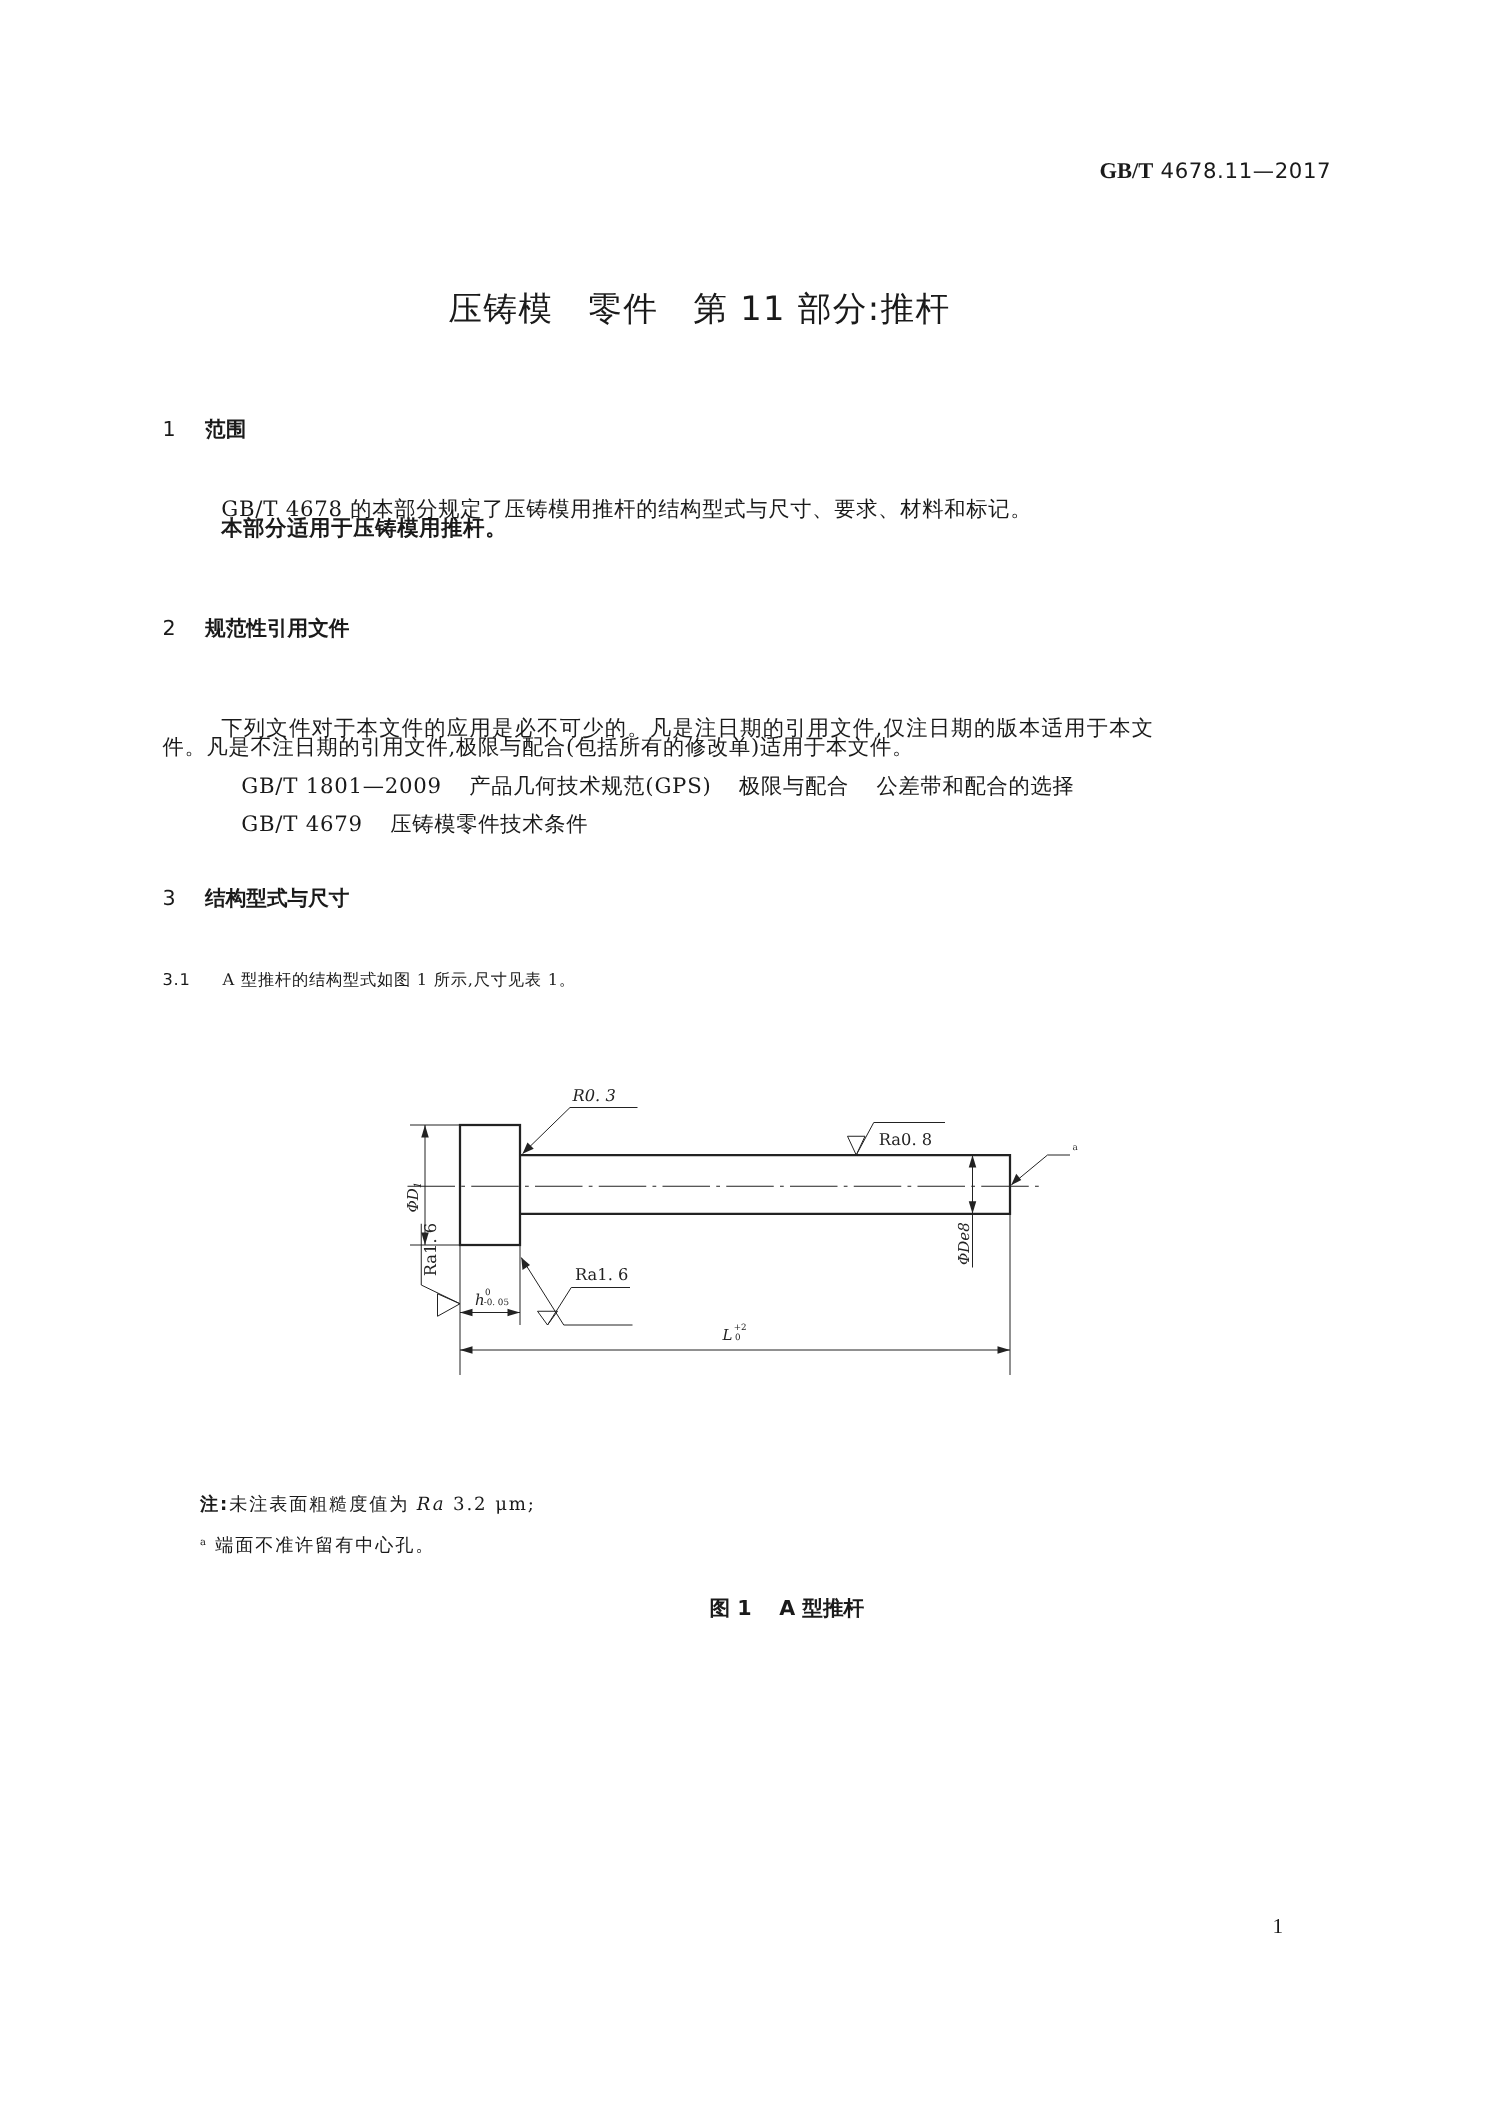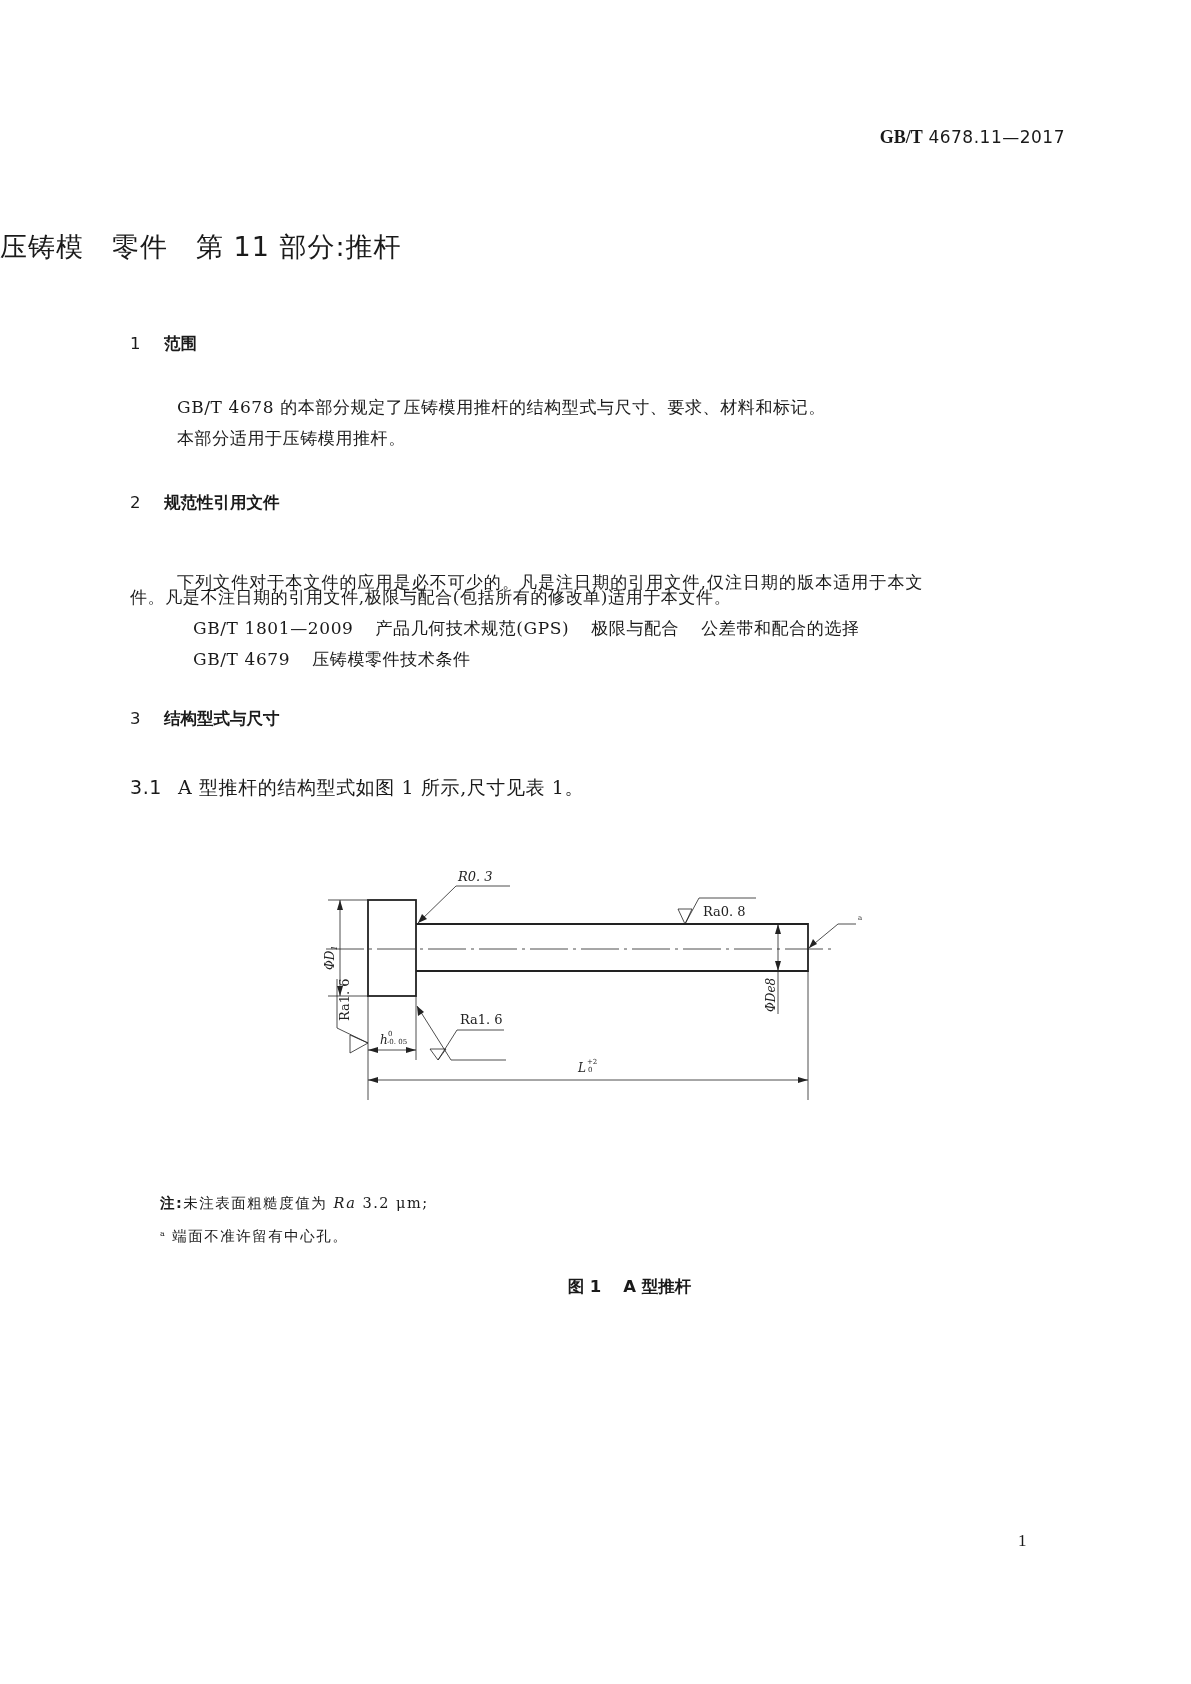--- a/index.html
+++ b/index.html
@@ -2,29 +2,29 @@
 <html><head>
 <meta charset="utf-8">
 <style>
   html, body { margin: 0; padding: 0; background: #ffffff; }
   body { width: 1191px; height: 1684px; position: relative; overflow: hidden;
          font-family: "DejaVu Serif", "Liberation Serif", serif; color: #1a1a1a; }
   .abs { position: absolute; white-space: nowrap; }
   .std-code { right: 126px; top: 126px; font-size: 18px; }
   .std-code .gb { font-family: "Liberation Serif", serif; font-weight: bold; margin-top: 37px; }
   .std-code .num { font-family: "DejaVu Sans", sans-serif; font-size: 17px; letter-spacing: 0.5px; }
-  .doc-title { left: 0; width: 1119px; text-align: left; top: 229px; font-size: 27px;
+  .doc-title { left: 0; width: 1119px; text-align: center; top: 229px; font-size: 27px;
                font-family: "DejaVu Sans", sans-serif; letter-spacing: 1px; }
   .doc-title .gap { display: inline-block; width: 28px; }
   .section-heading { left: 130px; font-family: "DejaVu Sans", sans-serif; font-size: 16.5px; font-weight: bold; }
   .section-heading .no { display: inline-block; width: 34px; font-weight: normal; }
   .para { font-size: 17px; font-family: "DejaVu Serif", serif; letter-spacing: 0.6px; }
   .ref .code { display: inline-block; margin-left: 16px; }
   .ref .sp { display: inline-block; width: 22px; }
-  .clause { left: 130px; font-size: 19px; }
+  .clause { left: 130px; font-size: 13px; }
   .clause .no { font-family: "DejaVu Sans", sans-serif; display: inline-block; width: 48px; }
   .note { left: 160px; font-size: 14.5px; letter-spacing: 1.5px; }
   .note b { font-family: "DejaVu Sans", sans-serif; }
   .note i { font-family: "DejaVu Serif", serif; }
   .note sup { font-size: 8px; vertical-align: 5px; margin-right: 6px; }
   .fig-caption { left: 0; width: 1191px; text-align: center; top: 1276px; font-size: 16.5px;
                  font-family: "DejaVu Sans", sans-serif; font-weight: bold; padding-left: 34px; }
   .fig-caption .gap { display: inline-block; width: 22px; }
   .page-no { left: 1018px; top: 1531px; font-size: 17px; font-family: "Liberation Serif", serif; }
   svg.drawing { position: absolute; left: 300px; top: 860px; }
@@ -39,21 +39,21 @@
 </div>
 
 <div class="abs doc-title">
   <span>压铸模</span><span class="gap"></span><span>零件</span><span class="gap"></span><span>第 11 部分:推杆</span>
 </div>
 
 <div class="abs section-heading" style="top:333px;">
   <span class="no">1</span><span>范围</span>
 </div>
 <div class="abs para" style="left:177px; top:396px;">GB/T 4678 的本部分规定了压铸模用推杆的结构型式与尺寸、要求、材料和标记。</div>
-<div class="abs para" style="left:177px; top:427px;">本部分适用于压铸模用推杆。</div>
+<div class="abs para" style="left:177px; top:411px;font-weight:bold;">本部分适用于压铸模用推杆。</div>
 
 <div class="abs section-heading" style="top:492px;">
   <span class="no">2</span><span>规范性引用文件</span>
 </div>
 <div class="abs para" style="left:177px; top:571px; letter-spacing:1.05px;">下列文件对于本文件的应用是必不可少的。凡是注日期的引用文件,仅注日期的版本适用于本文</div>
 <div class="abs para" style="left:130px; top:586px;">件。凡是不注日期的引用文件,极限与配合(包括所有的修改单)适用于本文件。</div>
 <div class="abs para ref" style="left:177px; top:617px;">
   <span class="code">GB/T 1801—2009</span><span class="sp"></span><span>产品几何技术规范(GPS)</span><span class="sp"></span><span>极限与配合</span><span class="sp"></span><span>公差带和配合的选择</span>
 </div>
 <div class="abs para ref" style="left:177px; top:648px;">

